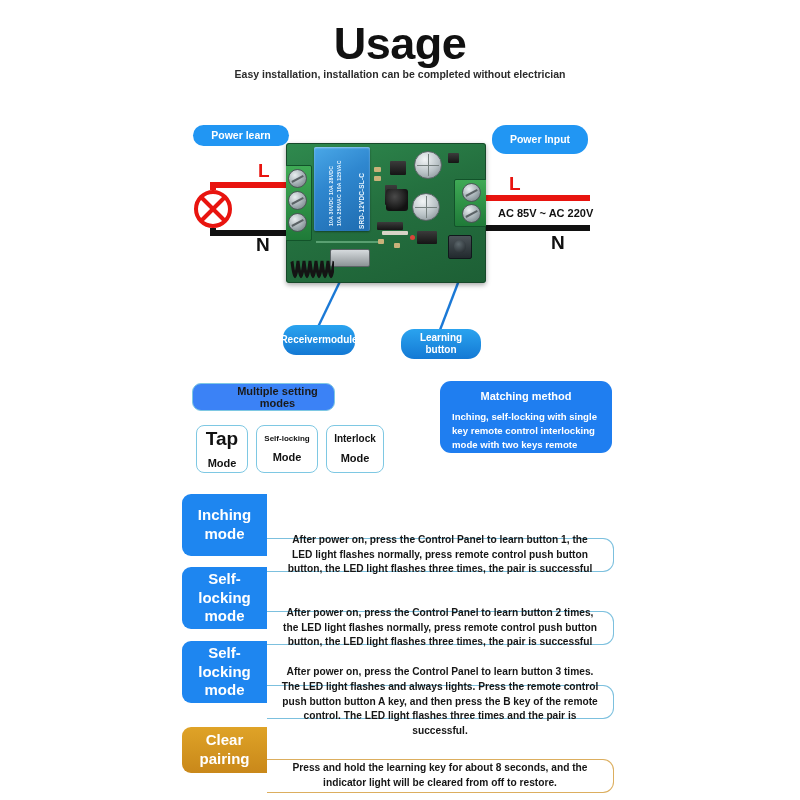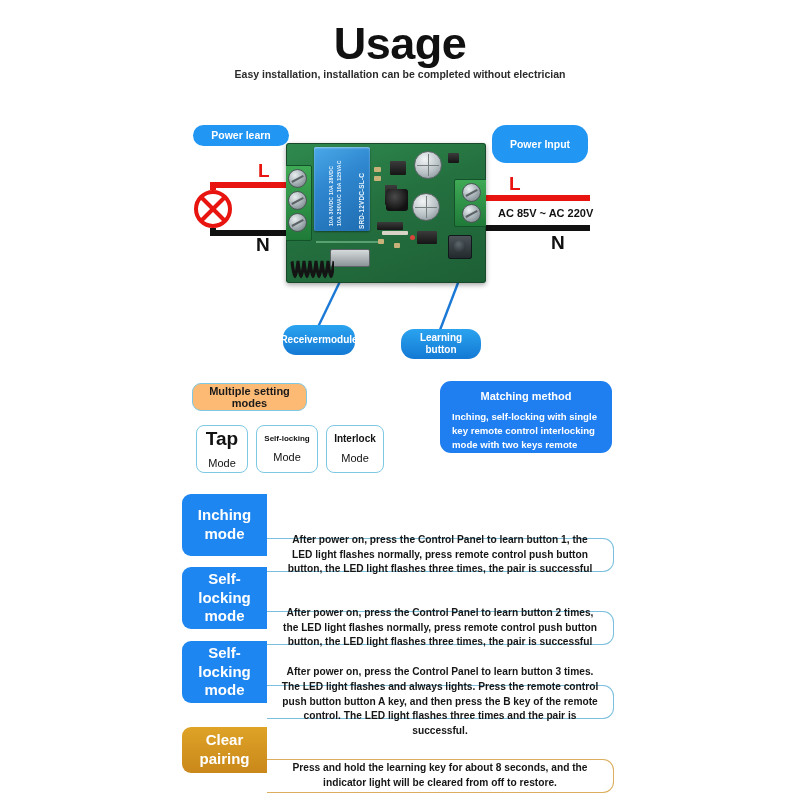--- a/index.html
+++ b/index.html
@@ -41,27 +41,28 @@
     position:absolute;
     background:linear-gradient(180deg,#2aa3ef 0%,#1479d4 100%);
     color:#ffffff;
     border-radius:13px;
     font-size:10px;font-weight:bold;
     display:flex;align-items:center;justify-content:center;
     text-align:center;line-height:1.2;
   }
   .badge-outline{
     position:absolute;
-    background:#fdba74;
+    background:#3b82f6;
     border:1.6px solid #7ec8e3;
     border-radius:9px;
     color:#1a1a1a;
     font-size:11px;font-weight:bold;
     display:flex;align-items:center;justify-content:center;
     text-align:center;
+    padding-left:28px;
   }
 
   
   .svg-layer{position:absolute;left:0;top:0;width:800px;height:800px;pointer-events:none;}
 
   .wire-label{
     position:absolute;font-weight:bold;color:#111;
   }
   .wire-label.red{color:#e8140f;}
   .ac-label{
@@ -175,21 +176,21 @@
   .mode-box{
     position:absolute;
     background:#ffffff;
     border:1.6px solid #7ec8e3;
     border-radius:8px;
     display:flex;flex-direction:column;
     align-items:center;justify-content:center;
     box-sizing:border-box;
   }
   .mode-top{font-weight:bold;color:#111;line-height:1.05;}
-  .mode-sub{font-size:11px;font-weight:normal;color:#111;margin-top:8px;}
+  .mode-sub{font-size:11px;font-weight:bold;color:#111;margin-top:8px;}
 
   .match-panel{
     position:absolute;
     background:#1f7ef0;
     border-radius:11px;
     color:#ffffff;
     box-sizing:border-box;
     padding:9px 12px;
   }
   .match-title{
@@ -277,21 +278,21 @@
       <path d="M2 4 q3 13 6 0 q3 13 6 0 q3 13 6 0 q3 13 6 0 q3 13 6 0 q3 13 6 0 q3 13 6 0" stroke="#141414" stroke-width="3" fill="none" transform="translate(0,6) scale(1,2.1)"></path>
     </svg>
 
     <div class="btn-learn" style="left:162px;top:92px;width:22px;height:22px;"></div>
 
     <div style="position:absolute;left:30px;top:98px;width:62px;height:2px;background:#8fd3a5;opacity:.5;"></div>
   </div>
 
   <div class="badge-solid" style="left:193px;top:125px;width:96px;height:21px;">Power learn</div>
 
-  <div class="badge-solid" style="left:492px;top:125px;width:96px;height:38px;">Power Input</div>
+  <div class="badge-solid" style="left:492px;top:125px;width:96px;height:29px;">Power Input</div>
 
   <div class="badge-grad" style="left:283px;top:325px;width:72px;height:30px;flex-direction:row;">
     <span>Receiver</span>
     <span>module</span>
   </div>
 
   <div class="badge-grad" style="left:401px;top:329px;width:80px;height:30px;flex-direction:column;">
     <span>Learning</span>
     <span>button</span>
   </div>

